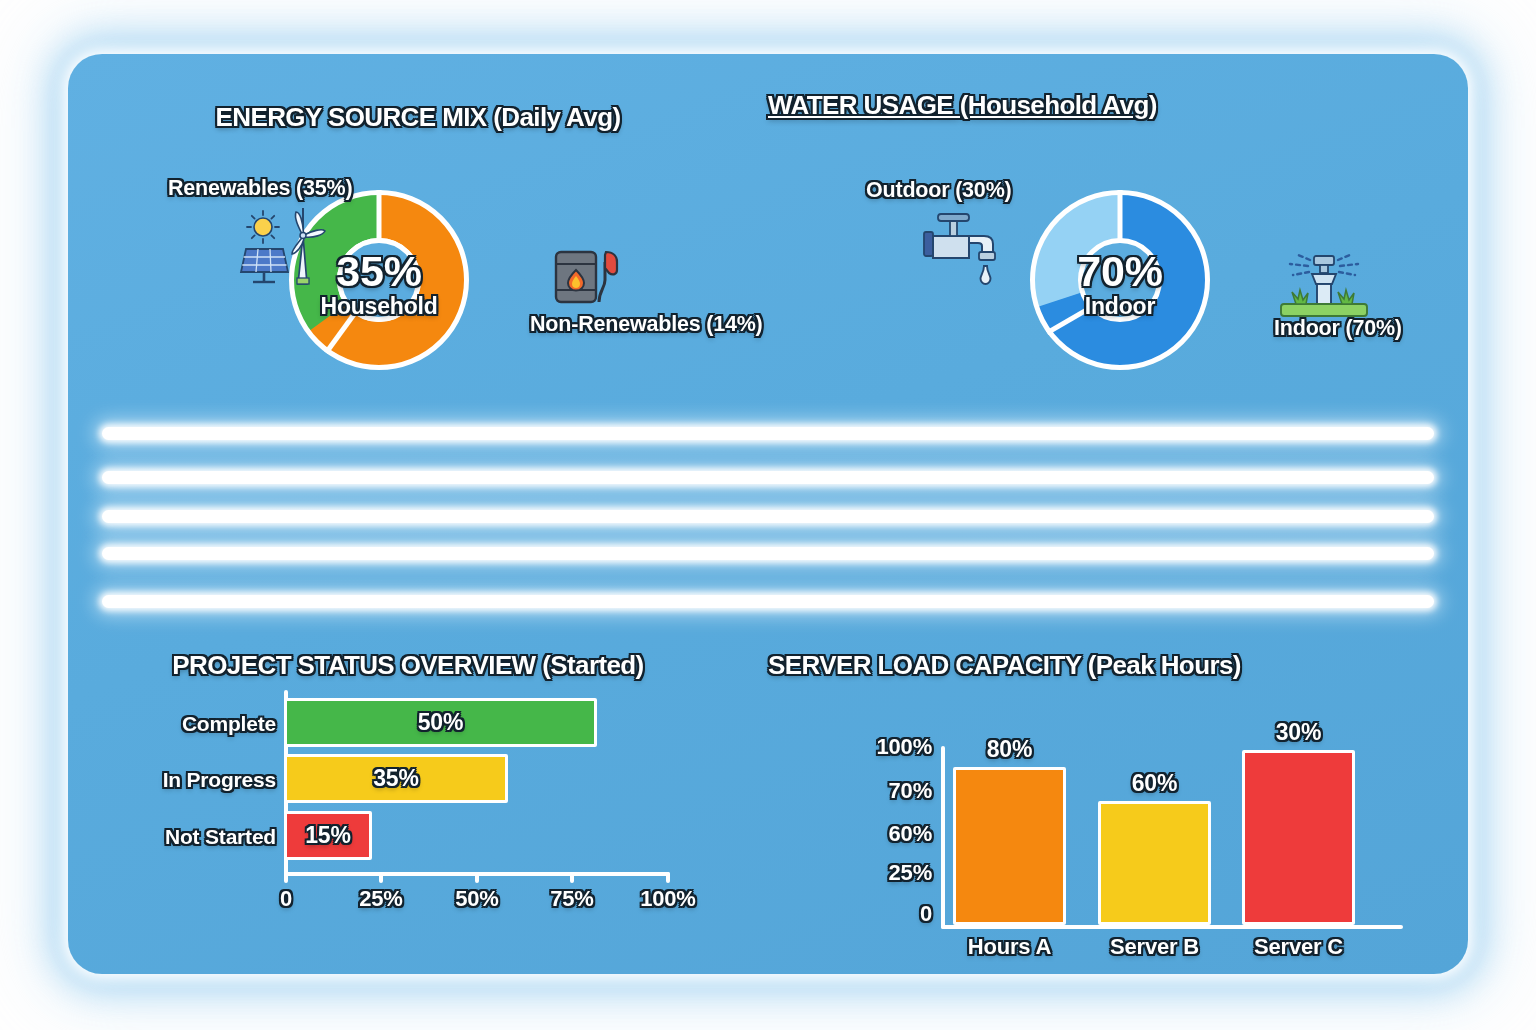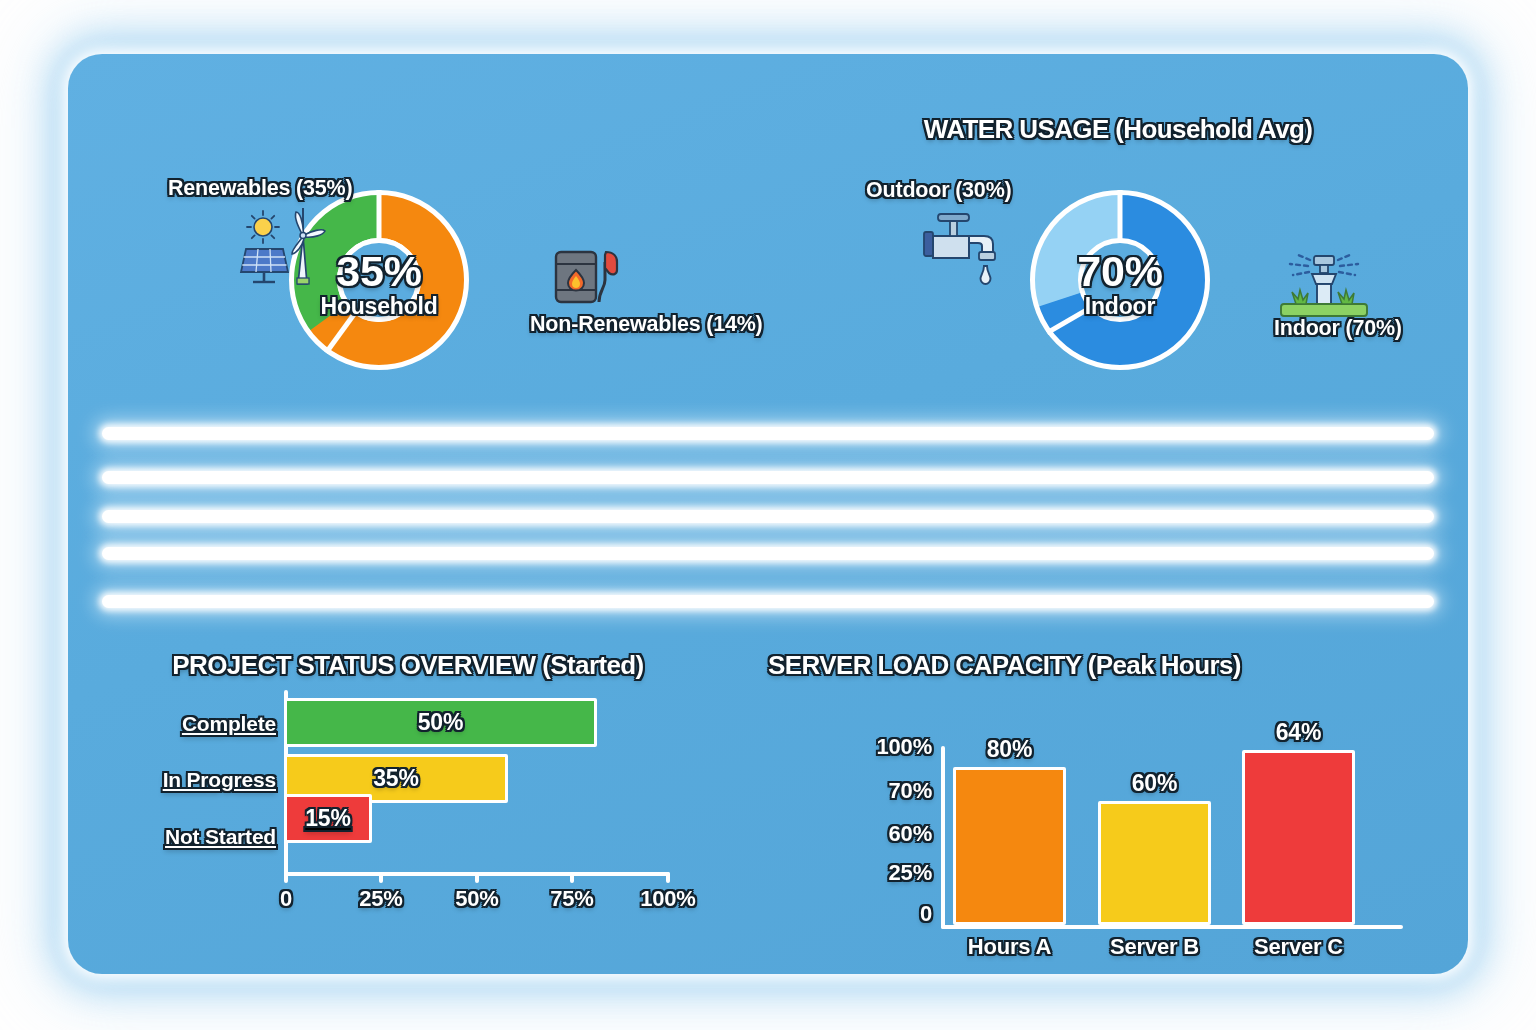--- a/index.html
+++ b/index.html
@@ -69,21 +69,21 @@
   .hbar-axis-v { position: absolute; background: #ffffff; width: 4px; border-radius:2px;}
   .hbar-axis-h { position: absolute; background: #ffffff; height: 4px; border-radius:2px;}
   .tickmark    { position: absolute; background: #ffffff; width: 4px; height: 11px; border-radius:2px;}
   .hbar {
     position: absolute;
     border: 3px solid #ffffff;
     border-radius: 2px;
     display: flex; align-items: center; justify-content: center;
   }
   .hbar-val { font-size: 23px; font-weight: 800; }
-  .cat-lbl  { position: absolute; font-size: 21px; font-weight: 700; text-align: right; text-decoration: underline; }
+  .cat-lbl  { position: absolute; font-size: 21px; font-weight: 700; text-align: right; }
   .xtick-lbl{ position: absolute; font-size: 22px; font-weight: 800; text-align: center; }
 
   
   .vbar {
     position: absolute;
     border: 3px solid #ffffff;
     border-radius: 2px;
   }
   .vbar-val { position: absolute; font-size: 23px; font-weight: 800; text-align:center; }
   .vcat-lbl { position: absolute; font-size: 22px; font-weight: 700; text-align:center; }
@@ -92,20 +92,21 @@
   .vaxis-x  { position: absolute; background:#fff; height: 4px; border-radius:2px;}
 </style>
 </head>
 <body>
 
 <div id="stage">
   <div id="panel">
 
     <div class="quad" style="left:0px; top:0px; width:700px; height:340px;">
 
+      <div class="otxt chart-title" style="position:absolute; left:0; top:48px; width:700px; text-align:center;">ENERGY SOURCE MIX (Daily Avg)</div>
 
       <div class="donut-wrap" style="left:185px; top:100px; width:252px; height:252px;">
         <svg width="252" height="252" viewBox="0 0 252 252">
 
           <circle r="63" cx="126" cy="126" fill="transparent" stroke="#F5880F" stroke-width="48" stroke-dasharray="257.3 138.5" transform="rotate(-90 126 126)"></circle>
 
           <circle r="63" cx="126" cy="126" fill="transparent" stroke="#45B749" stroke-width="48" stroke-dasharray="138.5 257.3" transform="rotate(-90 126 126) scale(1,-1) translate(0,-252)"></circle>
 
           <circle r="87.5" cx="126" cy="126" fill="none" stroke="#ffffff" stroke-width="5"></circle>
           <circle r="39.5" cx="126" cy="126" fill="none" stroke="#ffffff" stroke-width="5"></circle>
@@ -170,21 +171,21 @@
           <path d="M24 30 C26.5 33 28 35.5 28 38 C28 40.5 26.2 42 24 42 C21.8 42 20 40.5 20 38 C20 35.5 21.5 33 24 30 Z" fill="#FBC02D"></path>
           <path d="M47 56 C47 45 53 42 53 34 L53 16" stroke="#2c3440" stroke-width="3" fill="none"></path>
           <path d="M54 6 C61 6 65 10 65 16 L65 24 C65 28 61 30 57 27 L53 22 L53 9 Z" fill="#E24B3F" stroke="#2c3440" stroke-width="2.2"></path>
         </svg>
       </span>
       <div class="otxt legend-lbl" style="left:462px; top:258px;">Non-Renewables (14%)</div>
     </div>
 
     <div class="quad" style="left:700px; top:0px; width:700px; height:340px;">
 
-      <div class="otxt chart-title" style="position:absolute; left:0; top:60px; width:700px; text-align:center;">WATER USAGE (Household Avg)</div>
+      <div class="otxt chart-title" style="position:absolute; left:0; top:36px; width:700px; text-align:left;text-decoration:underline;">WATER USAGE (Household Avg)</div>
 
       <div class="donut-wrap" style="left:226px; top:100px; width:252px; height:252px;">
         <svg width="252" height="252" viewBox="0 0 252 252">
 
           <circle r="63" cx="126" cy="126" fill="transparent" stroke="#2B8CE0" stroke-width="48" stroke-dasharray="277.1 118.7" transform="rotate(-90 126 126)"></circle>
 
           <circle r="63" cx="126" cy="126" fill="transparent" stroke="#95D2F4" stroke-width="48" stroke-dasharray="118.7 277.1" transform="rotate(-90 126 126) scale(1,-1) translate(0,-252)"></circle>
           <circle r="87.5" cx="126" cy="126" fill="none" stroke="#ffffff" stroke-width="5"></circle>
           <line x1="126" y1="36" x2="126" y2="87" stroke="#ffffff" stroke-width="5"></line>
           <line x1="53.1" y1="178.9" x2="97.9" y2="152.9" stroke="#ffffff" stroke-width="5"></line>
@@ -252,21 +253,21 @@
       <div class="tickmark" style="left:407px; top:238px;"></div>
       <div class="tickmark" style="left:502px; top:238px;"></div>
       <div class="tickmark" style="left:598px; top:238px;"></div>
 
       <div class="hbar" style="left:216px; top:64px; width:313px; height:49px; background:#45B749;">
         <span class="otxt hbar-val">50%</span>
       </div>
       <div class="hbar" style="left:216px; top:120px; width:224px; height:49px; background:#F6CB1B;">
         <span class="otxt hbar-val">35%</span>
       </div>
-      <div class="hbar" style="left:216px; top:160px; width:88px; height:49px; background:#EE3B3B;text-decoration:underline;">
+      <div class="hbar" style="left:216px; top:177px; width:88px; height:49px; background:#EE3B3B;">
         <span class="otxt hbar-val">15%</span>
       </div>
 
       <div class="otxt cat-lbl" style="left:30px; top:78px; width:178px;">Complete</div>
       <div class="otxt cat-lbl" style="left:30px; top:134px; width:178px;">In Progress</div>
       <div class="otxt cat-lbl" style="left:30px; top:191px; width:178px;">Not Started</div>
 
       <div class="otxt xtick-lbl" style="left:178px; top:252px; width:80px;">0</div>
       <div class="otxt xtick-lbl" style="left:273px; top:252px; width:80px;">25%</div>
       <div class="otxt xtick-lbl" style="left:369px; top:252px; width:80px;">50%</div>
@@ -286,21 +287,21 @@
       <div class="otxt ytick-lbl" style="left:38px; top:187px; width:126px;">60%</div>
       <div class="otxt ytick-lbl" style="left:38px; top:226px; width:126px;">25%</div>
       <div class="otxt ytick-lbl" style="left:38px; top:267px; width:126px;">0</div>
 
       <div class="vbar" style="left:185px; top:133px; width:113px; height:158px; background:#F5880F;"></div>
       <div class="vbar" style="left:330px; top:167px; width:113px; height:124px; background:#F6CB1B;"></div>
       <div class="vbar" style="left:474px; top:116px; width:113px; height:175px; background:#EE3B3B;"></div>
 
       <div class="otxt vbar-val" style="left:185px; top:102px; width:113px;">80%</div>
       <div class="otxt vbar-val" style="left:330px; top:136px; width:113px;">60%</div>
-      <div class="otxt vbar-val" style="left:474px; top:85px; width:113px;">64%</div>
+      <div class="otxt vbar-val" style="left:474px; top:85px; width:113px;">30%</div>
 
       <div class="otxt vcat-lbl" style="left:175px; top:300px; width:133px;">Hours A</div>
       <div class="otxt vcat-lbl" style="left:320px; top:300px; width:133px;">Server B</div>
       <div class="otxt vcat-lbl" style="left:464px; top:300px; width:133px;">Server C</div>
     </div>
 
   </div>
 </div>
 
 </body></html>

